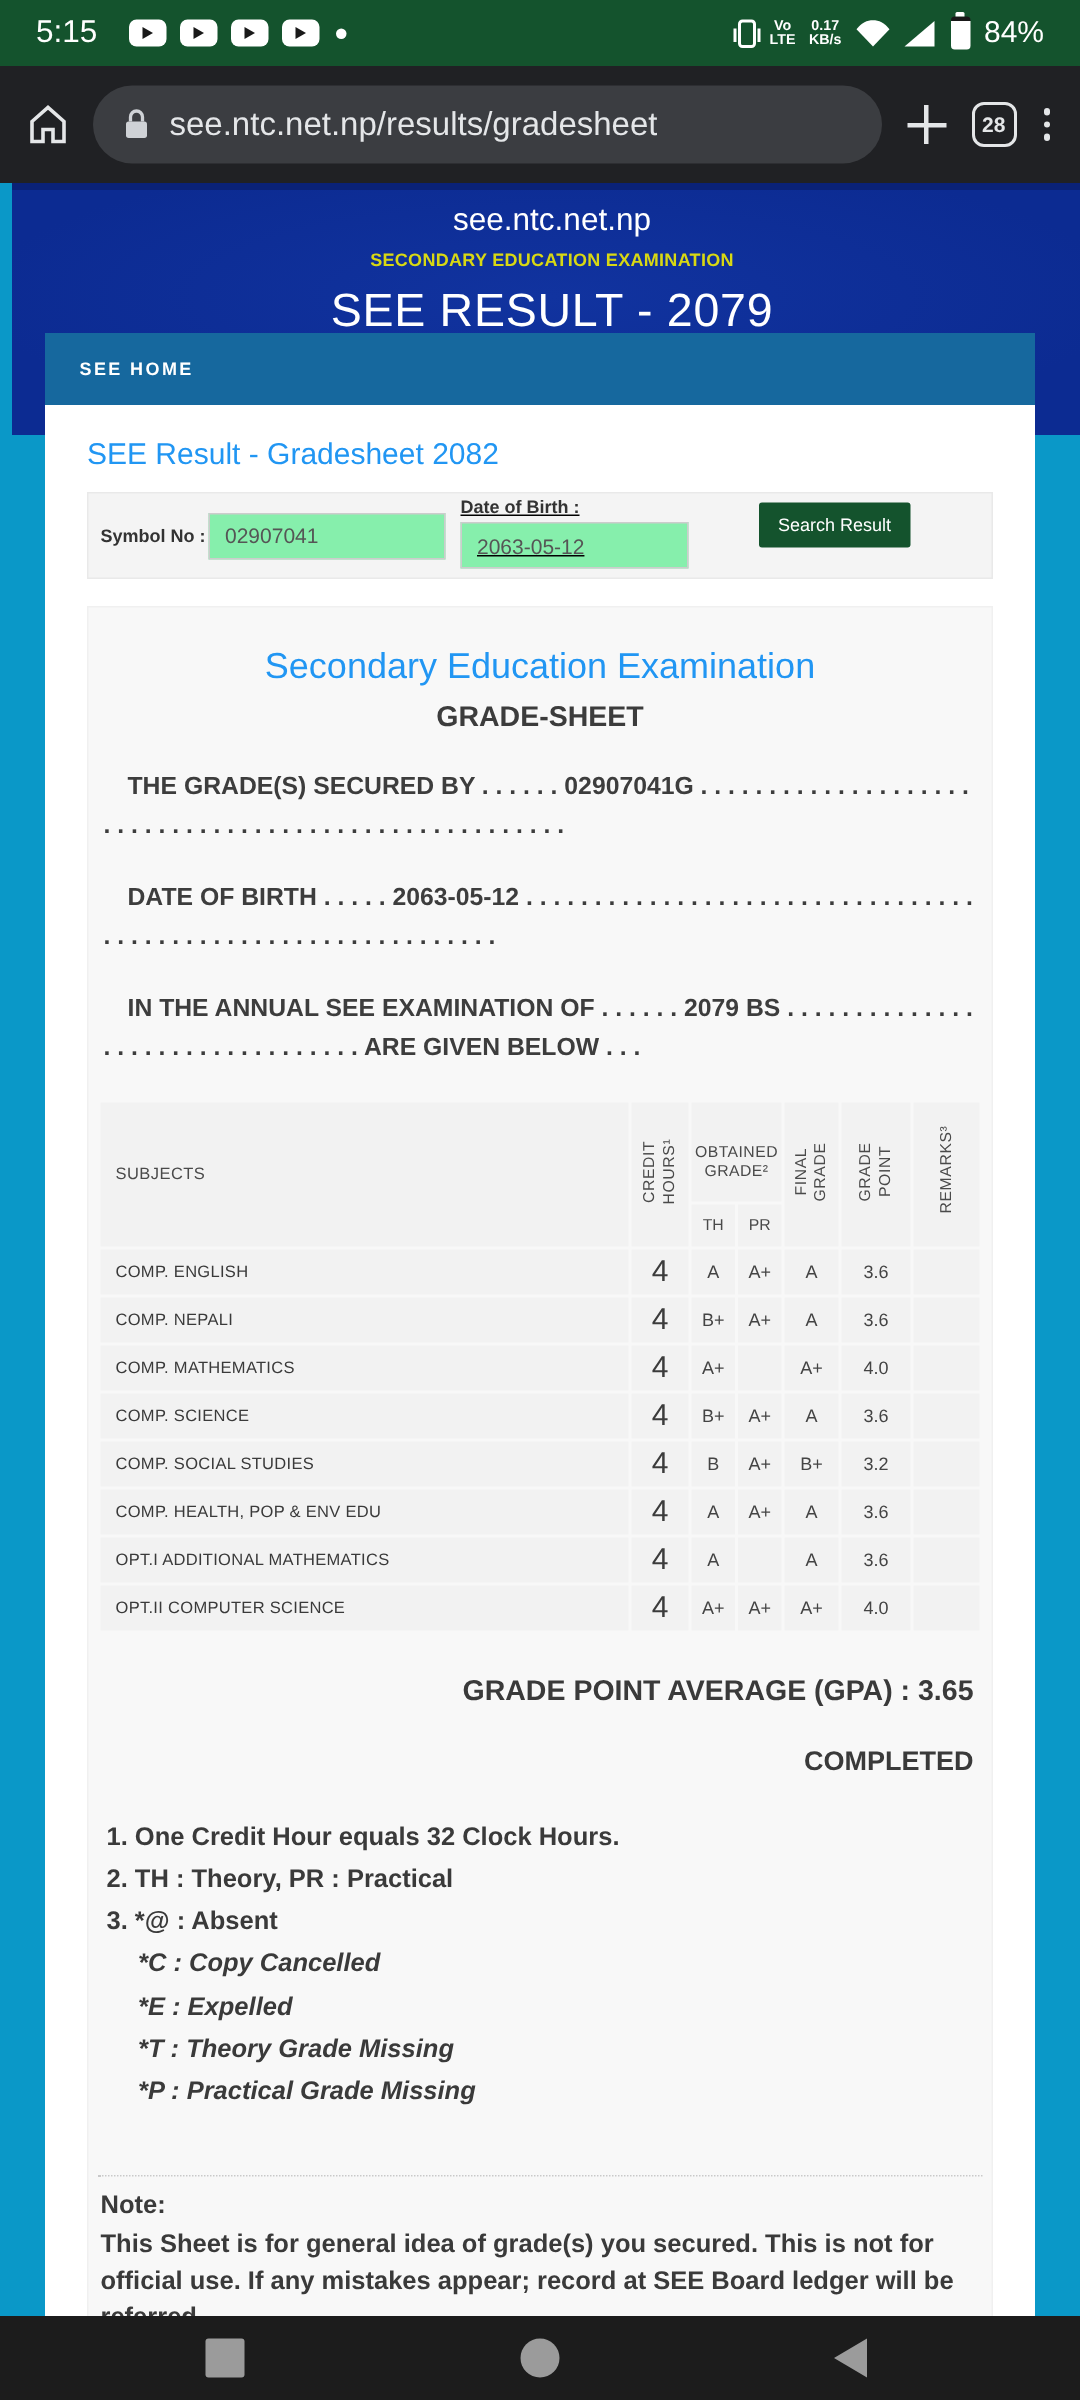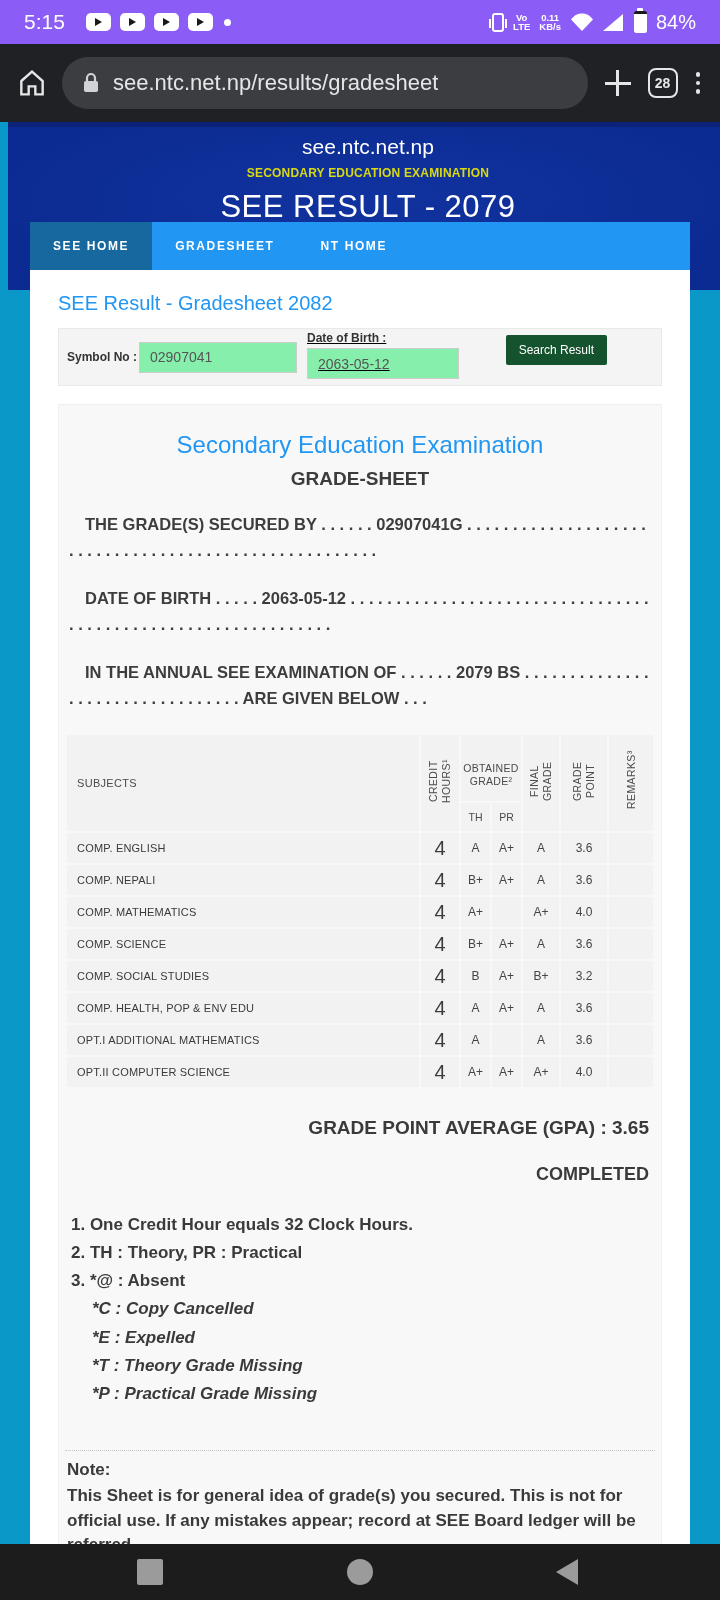--- a/index.html
+++ b/index.html
@@ -3,21 +3,21 @@
 <meta charset="utf-8">
 <style>
   * { margin:0; padding:0; box-sizing:border-box; }
   html,body { width:720px; height:1600px; }
   body {
     position:relative; overflow:hidden;
     background:#0a98c8;
     font-family:"Liberation Sans","DejaVu Sans",sans-serif;
   }
   
-  .statusbar{position:absolute;top:0;left:0;width:720px;height:44px;background:#8b5cf6;
+  .statusbar{position:absolute;top:0;left:0;width:720px;height:44px;background:#14532d;
     display:flex;align-items:center;padding:16px 24px;color:#fff;gap:9px;}
   .sb-time{font-size:21px;margin-right:12px;}
   .sb-play{width:25px;height:18px;background:#fff;border-radius:5px;display:flex;align-items:center;justify-content:center;}
   .sb-play::before{content:"";width:0;height:0;border-left:7px solid #191919;border-top:4.5px solid transparent;border-bottom:4.5px solid transparent;margin-left:1px;}
   .sb-dot{width:7px;height:7px;border-radius:50%;background:#fff;margin-left:2px;}
   .sb-right{margin-left:auto;display:flex;align-items:center;gap:9px;}
   .sb-vib{width:12px;height:19px;border:2px solid #fff;border-radius:3px;position:relative;}
   .sb-vib::before,.sb-vib::after{content:"";position:absolute;top:4px;width:2px;height:9px;background:#fff;}
   .sb-vib::before{left:-5px;} .sb-vib::after{right:-5px;}
   .sb-stack{display:flex;flex-direction:column;align-items:center;line-height:9px;font-size:9.5px;font-weight:bold;}
@@ -41,21 +41,21 @@
   .tb-kebab{display:flex;flex-direction:column;gap:4px;padding:4px;}
   .tb-kebab i{width:4.5px;height:4.5px;border-radius:50%;background:#e4e6e8;}
   
   .siteheader{position:absolute;top:122px;left:8px;width:720px;height:168px;
     background:linear-gradient(#0a2277 0 5px, rgba(0,0,0,0) 5px), radial-gradient(ellipse at 50% 45%, #11339f 0%, #0c2b92 75%);
     text-align:center;color:#fff;}
   .sh-domain{font-size:21px;padding-top:13px;font-weight:400;}
   .sh-sub{font-size:12px;font-weight:bold;color:#d8d813;margin-top:7px;letter-spacing:.2px;}
   .sh-title{font-size:31px;margin-top:9px;font-weight:500;letter-spacing:.5px;}
   
-  .sitenav{position:absolute;top:222px;left:30px;width:660px;height:48px;background:#2196f3;display:flex;}
+  .sitenav{position:absolute;top:222px;left:30px;width:660px;height:48px;background:#2196f3;display:flex;flex-direction:column;}
   .tab{line-height:48px;padding:0 23px;color:#fff;font-size:12px;font-weight:bold;letter-spacing:1.6px;cursor:pointer;}
   .tab.on{background:#16689e;}
   
   .card{position:absolute;top:270px;left:30px;width:660px;height:1274px;background:#fff;overflow:hidden;padding:0 28px;}
   .page-title{margin-top:22px;font-size:20px;color:#2196f3;font-weight:400;}
   .searchpanel{margin-top:13px;background:#f4f4f4;border:1px solid #e9e9e9;height:58px;display:flex;align-items:center;padding:0 8px;}
   .lbl{font-size:12px;font-weight:bold;color:#333;}
   .sym-lbl{width:72px;}
   .inp{height:31px;background:#86efac;border:1px solid #ccc;font-size:14px;color:#555;padding:0 10px;font-family:inherit;}
   .sym-inp{width:158px;}
@@ -104,21 +104,21 @@
   <span class="sb-play"></span>
   <span class="sb-play"></span>
   <span class="sb-dot"></span>
   <span class="sb-right">
     <span class="sb-vib"></span>
     <span class="sb-stack">
       <span>Vo</span>
         <span>LTE</span>
     </span>
     <span class="sb-stack">
-      <span>0.11</span>
+      <span>0.17</span>
         <span>KB/s</span>
     </span>
     <span class="sb-wifi">
       <svg width="24" height="20" viewBox="0 0 24 20">
           <path d="M1 7.5 C4.5 3 8 1.5 12 1.5 C16 1.5 19.5 3 23 7.5 L12 19 Z" fill="#fff"></path>
         </svg>
     </span>
     <span class="sb-tri"></span>
     <span class="sb-batt"></span>
     <span class="sb-pct">84%</span>

